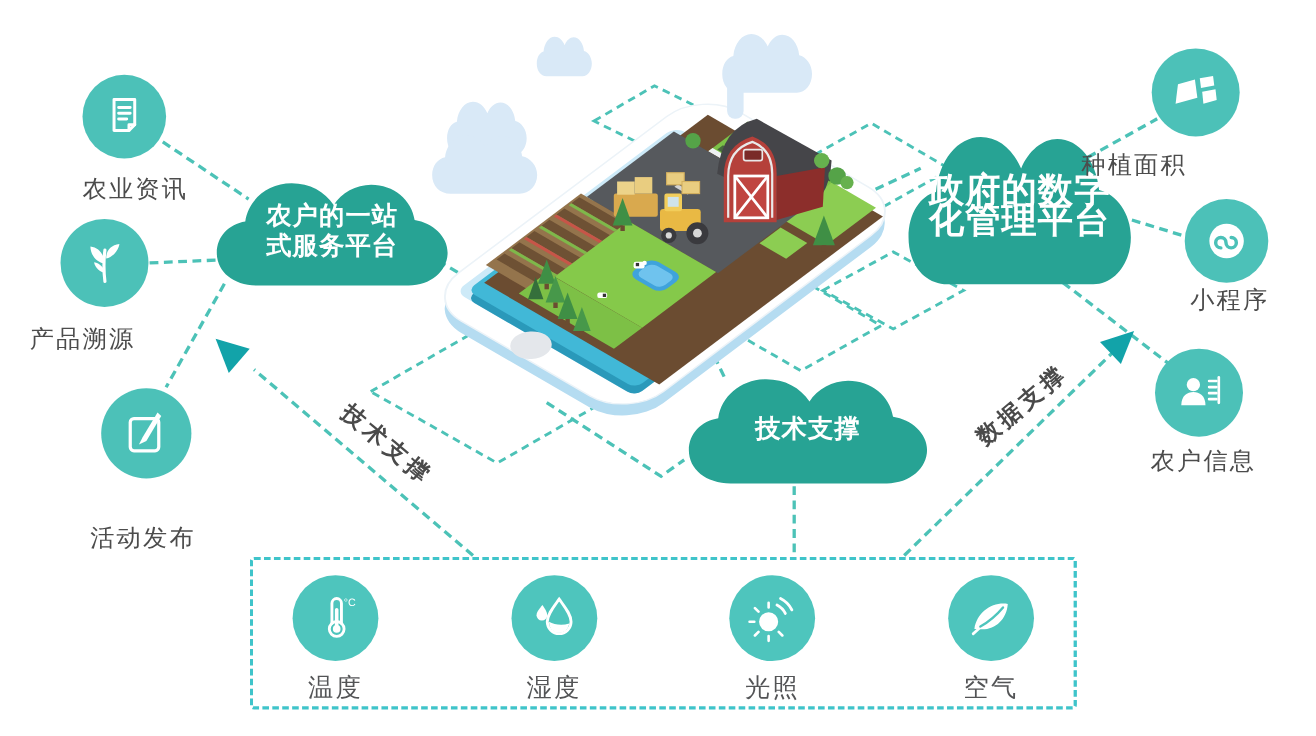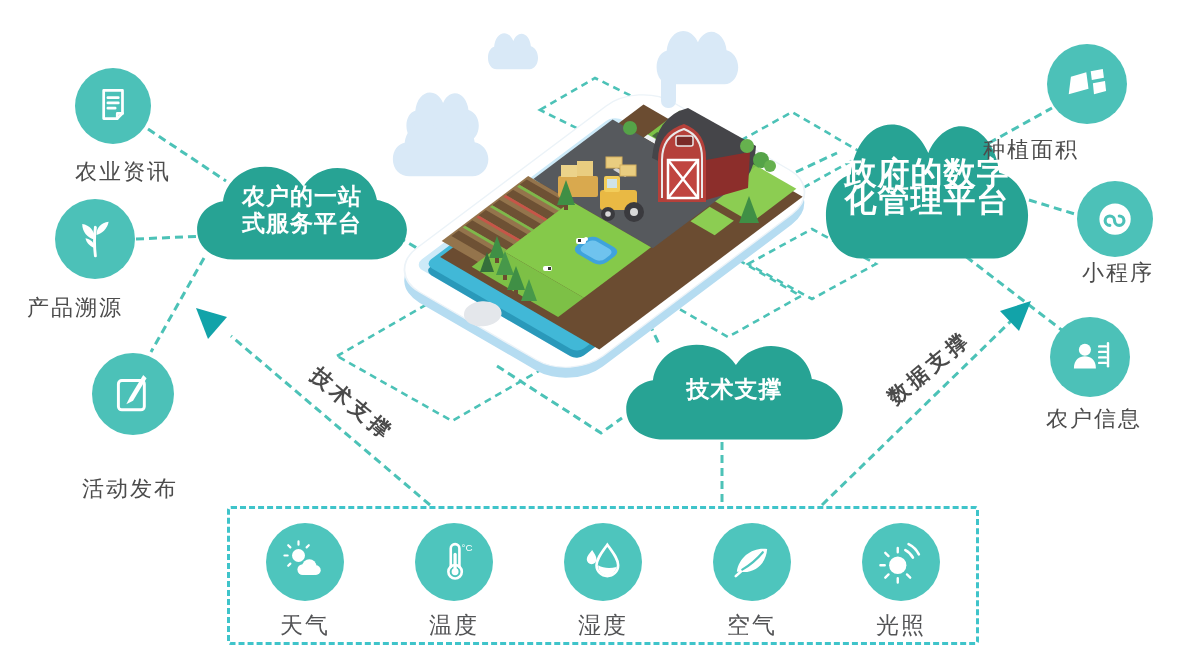--- a/index.html
+++ b/index.html
@@ -272,37 +272,20 @@
       </g>
     </svg>
   </div>
   <div class="node-label" style="left:1094px;top:404px;">农户信息</div>
 
   <div class="edge-label tech">技术支撑</div>
   <div class="edge-label data">数据支撑</div>
 
   <div class="sensor-panel">
 
-    <div class="sensor-item">
-      <div class="circ">
-        <svg viewBox="0 0 48 48">
-          <circle cx="18" cy="18" r="6" fill="#ffffff"></circle>
-          <g stroke="#ffffff" stroke-width="2" stroke-linecap="round">
-            <path d="M18 8 V5 M8 18 H5 M10.5 10.5 L8.5 8.5 M25.5 10.5 L27.5 8.5 M10.5 25.5 L8.5 27.5"></path>
-          </g>
-          <g fill="#ffffff">
-            <circle cx="22" cy="31" r="5"></circle>
-              <circle cx="28" cy="28" r="6.5"></circle>
-            <circle cx="34" cy="31.5" r="4.5"></circle>
-              <rect x="21" y="30" width="14" height="6" rx="3"></rect>
-          </g>
-        </svg>
-      </div>
-      <div class="slabel">天气</div>
-    </div>
 
     <div class="sensor-item">
       <div class="circ">
         <svg viewBox="0 0 48 48">
           <path d="M21 28.5 V11.5 a4 4 0 0 1 8 0 V28.5" stroke="#ffffff" stroke-width="2.4" fill="none" stroke-linecap="round"></path>
           <circle cx="25" cy="33" r="6.2" stroke="#ffffff" stroke-width="2.4" fill="none"></circle>
           <path d="M25 31 V17" stroke="#ffffff" stroke-width="3" stroke-linecap="round"></path>
           <circle cx="25" cy="33" r="3.2" fill="#ffffff"></circle>
           <text x="31" y="14" font-size="9" fill="#ffffff">°C</text>
         </svg>
@@ -312,44 +295,44 @@
 
     <div class="sensor-item">
       <div class="circ">
         <svg viewBox="0 0 48 48">
           <path d="M14 13 C16 16 18 19 18 21.5 a4.5 4.5 0 0 1 -9 0 C9 19 11.5 16 14 13 Z" fill="#ffffff"></path>
           <path d="M28 8 C33 15 38 21 38 27 a10 10 0 0 1 -20 0 C18 21 23 15 28 8 Z" stroke="#ffffff" stroke-width="2.4" fill="none"></path>
           <path d="M19.5 27 a8.5 8.5 0 0 0 17 1.5 C30 30.5 24 29.5 19.5 27 Z" fill="#ffffff"></path>
         </svg>
       </div>
       <div class="slabel">湿度</div>
-    </div>
-
-    <div class="sensor-item">
-      <div class="circ">
-        <svg viewBox="0 0 48 48">
-          <path d="M10 33 C12 19 25 10 38 12 C37 26 26 35 13 33 Z" fill="#ffffff"></path>
-          <path d="M9 37 C13 33 18 29 24 25" stroke="#ffffff" stroke-width="2.4" fill="none" stroke-linecap="round"></path>
-          <path d="M15 31 C22 27 29 21 34 15" stroke="#4ec5bd" stroke-width="2" fill="none" stroke-linecap="round"></path>
-        </svg>
-      </div>
-      <div class="slabel">空气</div>
     </div>
 
     <div class="sensor-item">
       <div class="circ">
         <svg viewBox="0 0 48 48">
           <circle cx="21" cy="27" r="8" fill="#ffffff"></circle>
           <g stroke="#ffffff" stroke-width="2.2" stroke-linecap="round">
             <path d="M21 15 V11 M9 27 H5 M12.5 18.5 L9.5 15.5 M12.5 35.5 L9.5 38.5 M21 39 V43 M29.5 35.5 L32.5 38.5"></path>
           </g>
           <g stroke="#ffffff" stroke-width="2.4" fill="none" stroke-linecap="round">
             <path d="M28 13 a16 16 0 0 1 7 7"></path>
             <path d="M31 7.5 a21 21 0 0 1 9.5 9.5"></path>
           </g>
         </svg>
       </div>
       <div class="slabel">光照</div>
     </div>
 
+    <div class="sensor-item">
+      <div class="circ">
+        <svg viewBox="0 0 48 48">
+          <path d="M10 33 C12 19 25 10 38 12 C37 26 26 35 13 33 Z" fill="#ffffff"></path>
+          <path d="M9 37 C13 33 18 29 24 25" stroke="#ffffff" stroke-width="2.4" fill="none" stroke-linecap="round"></path>
+          <path d="M15 31 C22 27 29 21 34 15" stroke="#4ec5bd" stroke-width="2" fill="none" stroke-linecap="round"></path>
+        </svg>
+      </div>
+      <div class="slabel">空气</div>
+    </div>
+
 
   </div>
 </div>
 
 </body></html>

